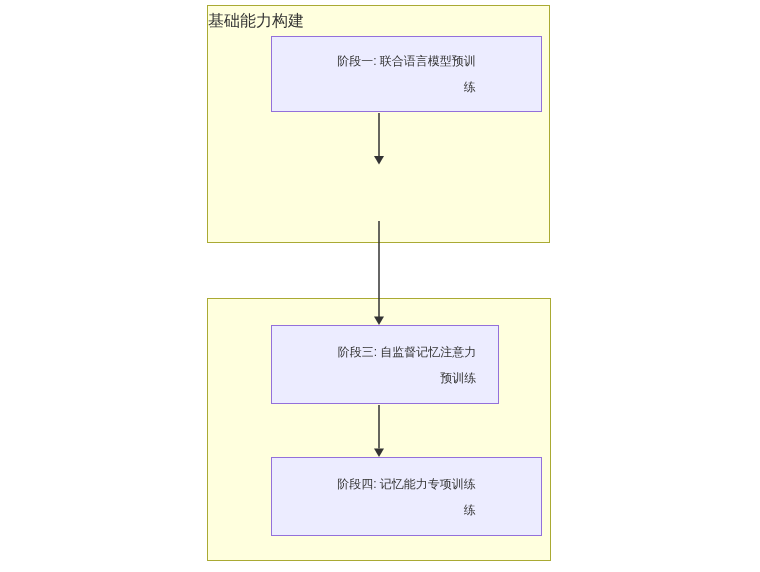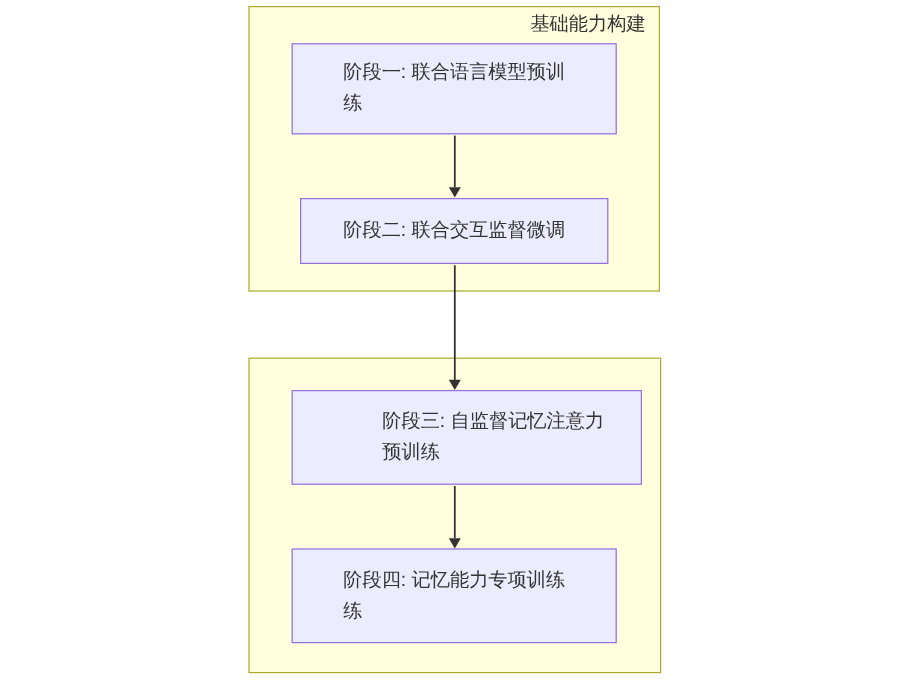--- a/index.html
+++ b/index.html
@@ -26,61 +26,61 @@
   .cluster {
     position: absolute;
     background: var(--cluster-fill);
     border: 1px solid var(--cluster-border);
   }
   .cluster-a { left: 207px; top: 5px;   width: 343px; height: 238px; }
   .cluster-b { left: 207px; top: 298px; width: 344px; height: 263px; }
   .cluster-title {
     position: absolute;
     top: 4px; left: 0; right: 11px;
-    text-align: right;
+    text-align: left;
     color: var(--text-color);
     font-size: 16px;
     line-height: 22px;
   }
   .node {
     position: absolute;
     background: var(--node-fill);
     border: 1px solid var(--node-border);
     color: var(--text-color);
-    font-size: 16px;
+    font-size: 12px;
     line-height: 26px;
     display: flex;
     align-items: center;
     justify-content: center;
-    text-align: left;
+    text-align: right;
     white-space: pre-line;
+    margin-left: 28px;
   }
   .node-1 { left: 35px; top: 30px;  width: 271px; height: 76px; }
   .node-2 { left: 42px; top: 159px; width: 257px; height: 55px; }
-  .node-3 { left: 35px; top: 26px;  width: 292px; height: 79px; padding-left: 44px; }
+  .node-3 { left: 35px; top: 26px;  width: 228px; height: 79px; padding-left: 44px; }
   .node-4 { left: 35px; top: 158px; width: 271px; height: 79px; }
   .edges {
     position: absolute;
     left: 0; top: 0;
     width: 760px; height: 572px;
     pointer-events: none;
   }
   .edges line { stroke: var(--edge-color); stroke-width: 1.5; }
   .edges polygon { fill: var(--edge-color); }
 </style>
 </head>
 <body>
 
 <div class="canvas">
 
   <div class="cluster cluster-a">
     <div class="cluster-title">基础能力构建</div>
     <div class="node node-1">阶段一: 联合语言模型预训
 练</div>
-    <div class="node node-2">阶段二: 联合交互监督微调</div>
   </div>
 
   <div class="cluster cluster-b">
     <div class="node node-3">阶段三: 自监督记忆注意力
 预训练</div>
     <div class="node node-4">阶段四: 记忆能力专项训练
 练</div>
   </div>
 
   <svg class="edges" viewBox="0 0 760 572">

